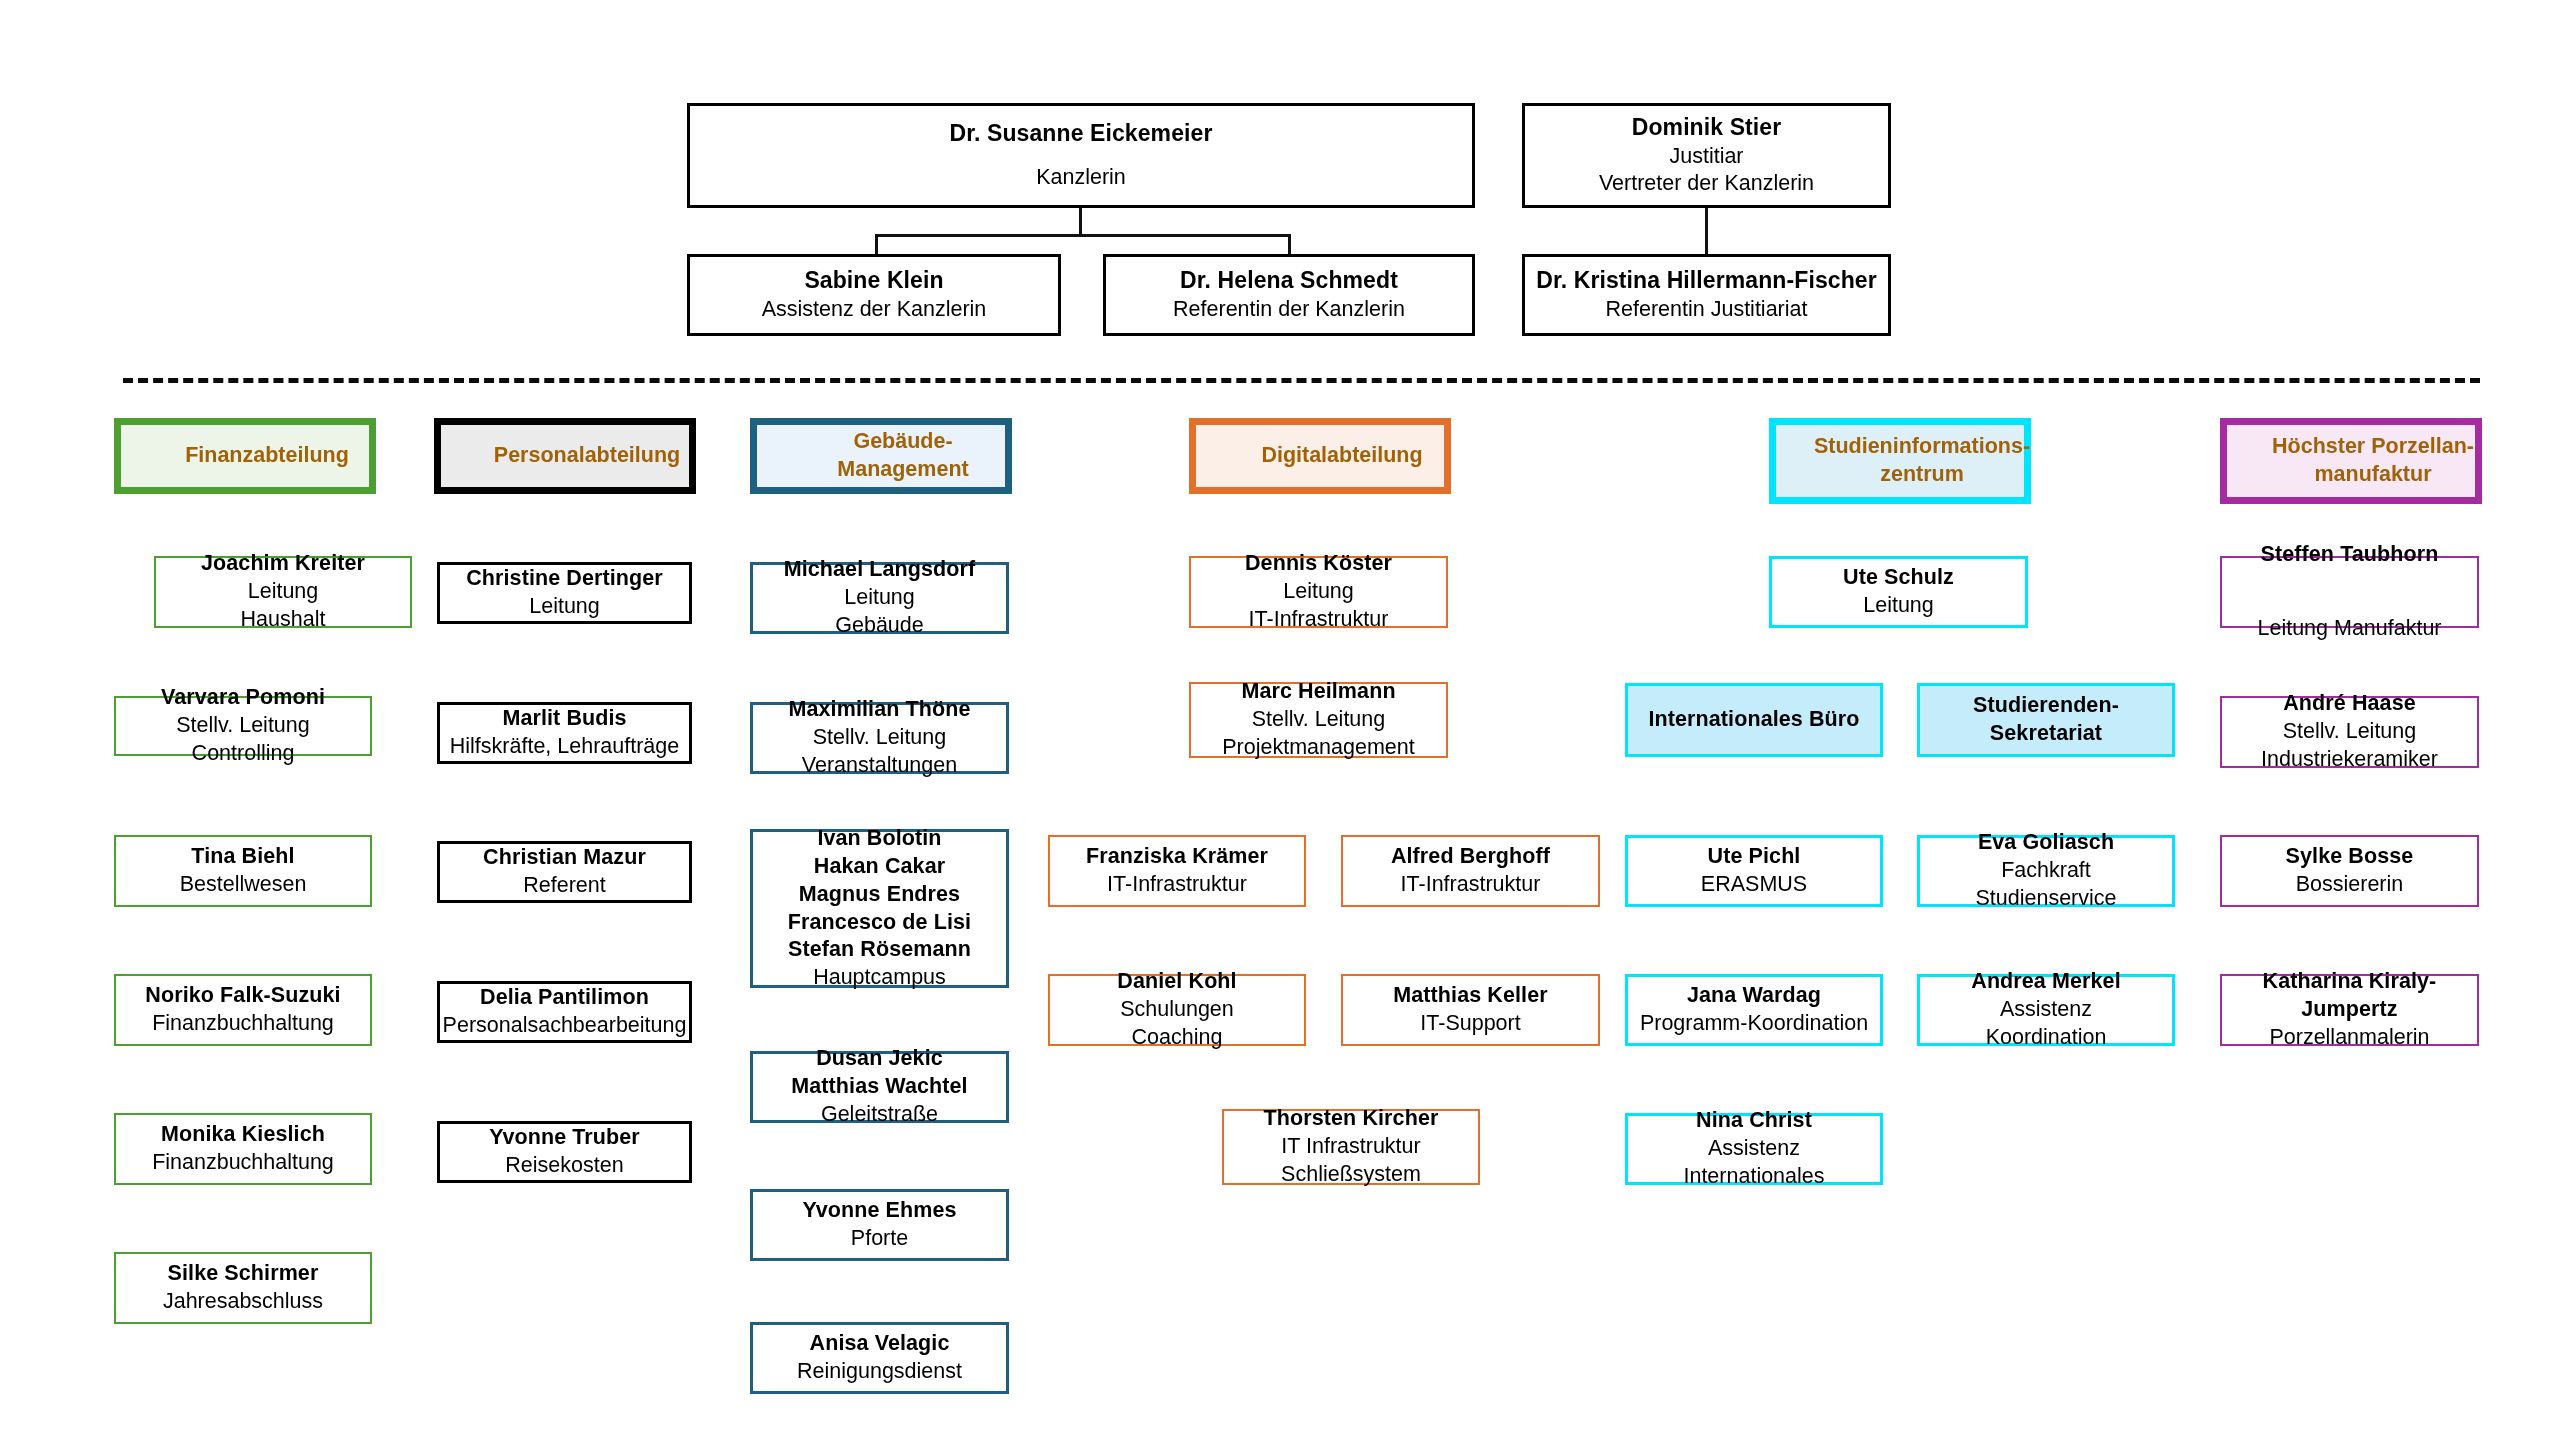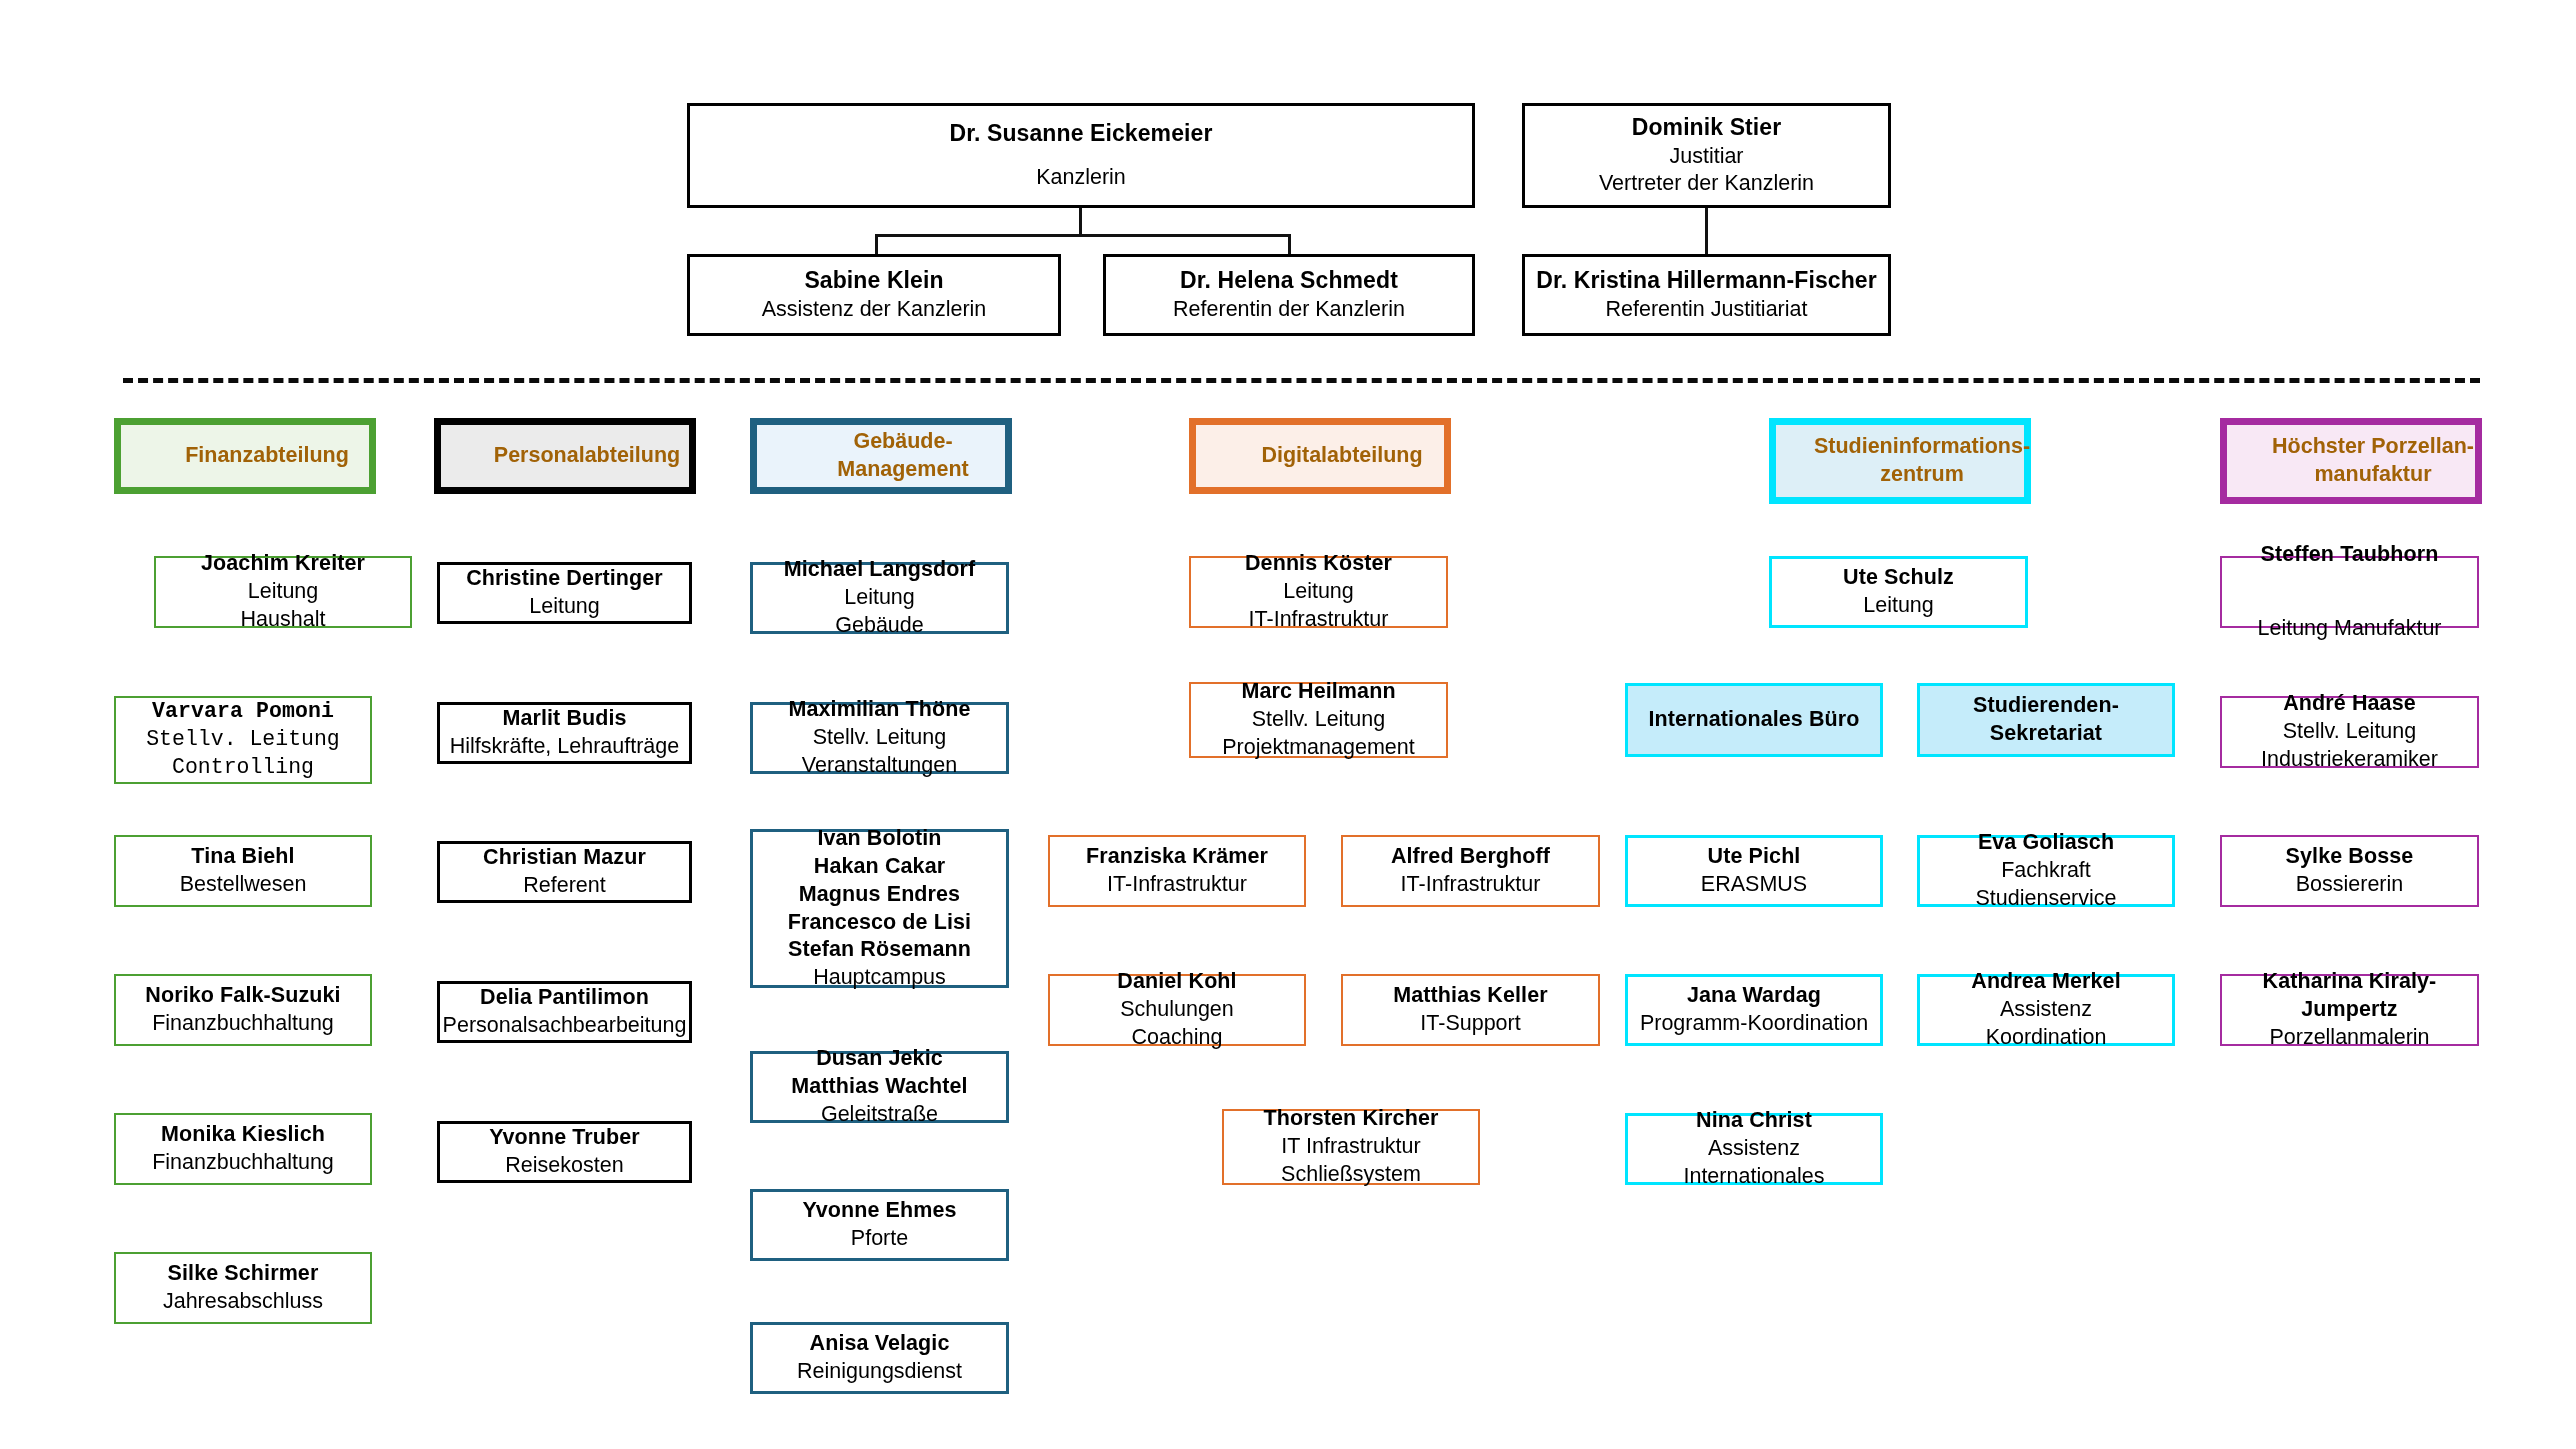--- a/index.html
+++ b/index.html
@@ -140,21 +140,21 @@
   <div class="dept h-purple" style="left:2220px; top:418px; width:262px; height:86px;">
     <span style="white-space: pre-line;">Höchster Porzellan-
 manufaktur</span>
   </div>
 
   <div class="box bx3 c-green" style="left:114px; top:556px; width:258px; height:72px;margin-left:40px;">
     <div class="nm">Joachim Kreiter</div>
     <div class="rl">Leitung</div>
     <div class="rl">Haushalt</div>
   </div>
-  <div class="box bx3 c-green" style="left:114px; top:696px; width:258px; height:88px;font-family:Liberation Mono, monospace;">
+  <div class="box bx3 c-green" style="left:114px; top:696px; width:258px; height:60px;">
     <div class="nm">Varvara Pomoni</div>
     <div class="rl">Stellv. Leitung</div>
     <div class="rl">Controlling</div>
   </div>
   <div class="box bx3 c-green" style="left:114px; top:835px; width:258px; height:72px;">
     <div class="nm">Tina Biehl</div>
     <div class="rl">Bestellwesen</div>
   </div>
   <div class="box bx3 c-green" style="left:114px; top:974px; width:258px; height:72px;">
     <div class="nm">Noriko Falk-Suzuki</div>

